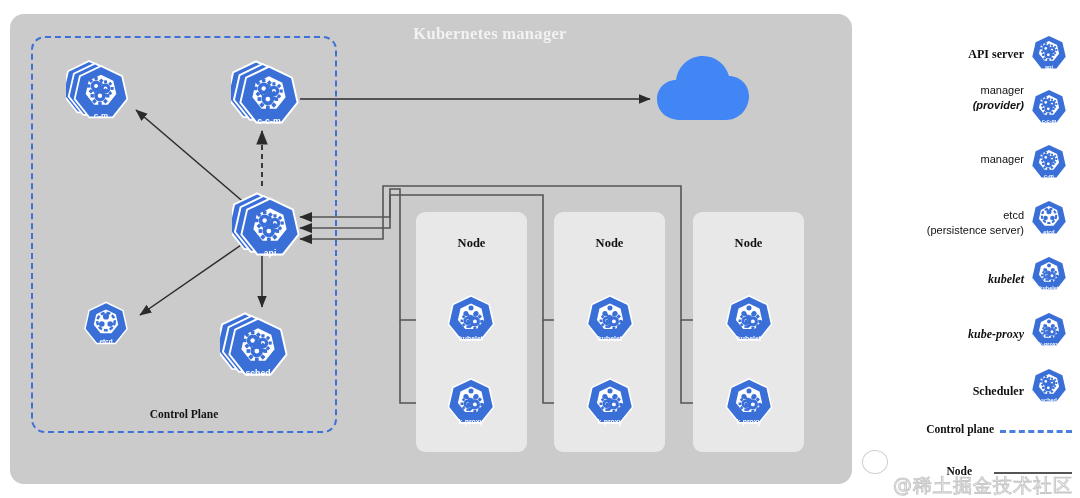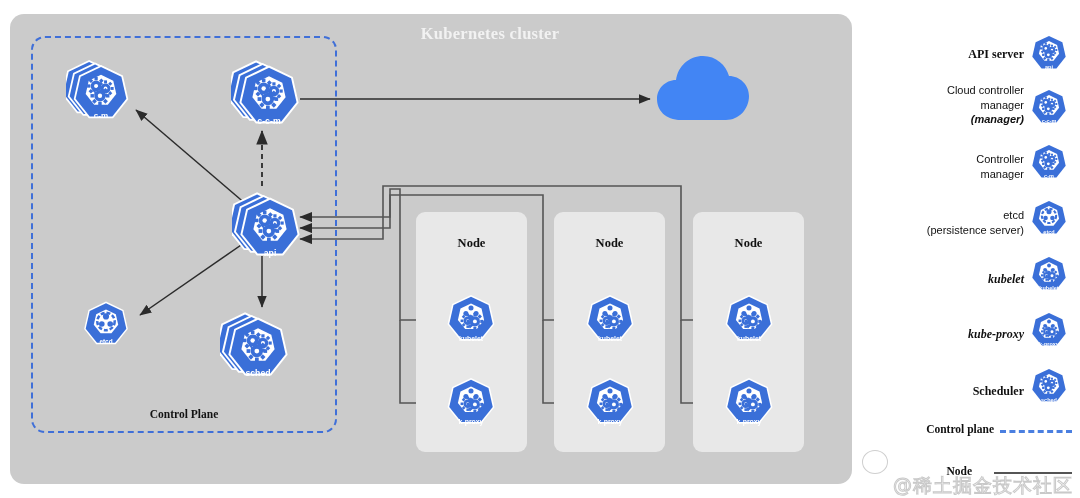--- a/index.html
+++ b/index.html
@@ -89,21 +89,21 @@
         -webkit-text-stroke:1px #c9c9c9;letter-spacing:1px;white-space:nowrap;}
   .wm-circle{position:absolute;left:862px;top:450px;width:24px;height:22px;
         border:1.4px solid #cfcfcf;border-radius:50%;}
 </style>
 </head>
 <body>
 
 <div id="stage">
 
   <div class="cluster-box"></div>
-  <div class="cluster-title">Kubernetes cluster</div>
+  <div class="cluster-title">Kubernetes manager</div>
 
   <div class="cp-box"></div>
   <div class="cp-label">Control Plane</div>
 
   <svg id="connectors" width="1080" height="498" style="position:absolute;left:0;top:0;pointer-events:none;">
     <defs>
       <marker id="ah" markerWidth="9" markerHeight="9" refX="7.5" refY="3.2" orient="auto" markerUnits="strokeWidth">
         <path d="M0,0 L8,3.2 L0,6.4 z" fill="#2b2b2b"></path>
       </marker>
     </defs>
@@ -551,23 +551,22 @@
             <rect x="16.09" y="23.71" width="2.26" height="2.26" fill="#3a6fd8" transform="rotate(180.0 17.22 24.84)"></rect>
             <rect x="17.58" y="20.11" width="2.26" height="2.26" fill="#3a6fd8" transform="rotate(225.0 18.71 21.24)"></rect>
             <rect x="21.18" y="18.62" width="2.26" height="2.26" fill="#3a6fd8" transform="rotate(270.0 22.31 19.75)"></rect>
             <rect x="24.78" y="20.11" width="2.26" height="2.26" fill="#3a6fd8" transform="rotate(315.0 25.91 21.24)"></rect>
             <circle cx="22.31" cy="24.84" r="3.7720000000000002" fill="#3a6fd8"></circle>
             <circle cx="22.31" cy="24.84" r="1.4333600000000002" fill="#ffffff"></circle>
           </svg>
           <div class="lbl" style="font-size: 5.5px; bottom: 5.06px;">api</div>
         </div>
         <div class="lg-text sans" style="top: 83px;">
-          <div>Cloud controller</div>
           <div>manager</div>
-          <div style="font-style: italic; font-weight: bold;">(manager)</div>
+          <div style="font-style: italic; font-weight: bold;">(provider)</div>
         </div>
         <div class="ico lg-ico" style="top: 84px; width: 46px; height: 46px; right: 8px;">
           <svg class="hept" viewBox="0 0 46 46">
             <polygon points="23.00,4.60 37.39,11.53 40.94,27.09 30.98,39.58 15.02,39.58 5.06,27.09 8.61,11.53" fill="#ffffff"></polygon>
             <polygon points="23.00,5.89 36.38,12.33 39.68,26.81 30.42,38.42 15.58,38.42 6.32,26.81 9.62,12.33" fill="#3a6fd8"></polygon>
             <polygon points="23.00,11.09 31.06,14.97 33.05,23.68 27.47,30.67 18.53,30.67 12.95,23.68 14.94,14.97" fill="#ffffff"></polygon>
             <rect x="23.55" y="17.32" width="2.15" height="2.15" fill="#3a6fd8" transform="rotate(0.0 24.62 18.40)"></rect>
             <rect x="22.13" y="20.75" width="2.15" height="2.15" fill="#3a6fd8" transform="rotate(45.0 23.21 21.83)"></rect>
             <rect x="18.70" y="22.17" width="2.15" height="2.15" fill="#3a6fd8" transform="rotate(90.0 19.78 23.24)"></rect>
             <rect x="15.28" y="20.75" width="2.15" height="2.15" fill="#3a6fd8" transform="rotate(135.0 16.35 21.83)"></rect>
@@ -594,21 +593,20 @@
             <rect x="16.09" y="23.71" width="2.26" height="2.26" fill="#3a6fd8" transform="rotate(180.0 17.22 24.84)"></rect>
             <rect x="17.58" y="20.11" width="2.26" height="2.26" fill="#3a6fd8" transform="rotate(225.0 18.71 21.24)"></rect>
             <rect x="21.18" y="18.62" width="2.26" height="2.26" fill="#3a6fd8" transform="rotate(270.0 22.31 19.75)"></rect>
             <rect x="24.78" y="20.11" width="2.26" height="2.26" fill="#3a6fd8" transform="rotate(315.0 25.91 21.24)"></rect>
             <circle cx="22.31" cy="24.84" r="3.7720000000000002" fill="#3a6fd8"></circle>
             <circle cx="22.31" cy="24.84" r="1.4333600000000002" fill="#ffffff"></circle>
           </svg>
           <div class="lbl" style="font-size: 5.5px; bottom: 5.06px;">c-c-m</div>
         </div>
         <div class="lg-text sans" style="top: 152px;">
-          <div>Controller</div>
           <div>manager</div>
         </div>
         <div class="ico lg-ico" style="top: 139px; width: 46px; height: 46px; right: 8px;">
           <svg class="hept" viewBox="0 0 46 46">
             <polygon points="23.00,4.60 37.39,11.53 40.94,27.09 30.98,39.58 15.02,39.58 5.06,27.09 8.61,11.53" fill="#ffffff"></polygon>
             <polygon points="23.00,5.89 36.38,12.33 39.68,26.81 30.42,38.42 15.58,38.42 6.32,26.81 9.62,12.33" fill="#3a6fd8"></polygon>
             <polygon points="23.00,11.09 31.06,14.97 33.05,23.68 27.47,30.67 18.53,30.67 12.95,23.68 14.94,14.97" fill="#ffffff"></polygon>
             <rect x="23.55" y="17.32" width="2.15" height="2.15" fill="#3a6fd8" transform="rotate(0.0 24.62 18.40)"></rect>
             <rect x="22.13" y="20.75" width="2.15" height="2.15" fill="#3a6fd8" transform="rotate(45.0 23.21 21.83)"></rect>
             <rect x="18.70" y="22.17" width="2.15" height="2.15" fill="#3a6fd8" transform="rotate(90.0 19.78 23.24)"></rect>

